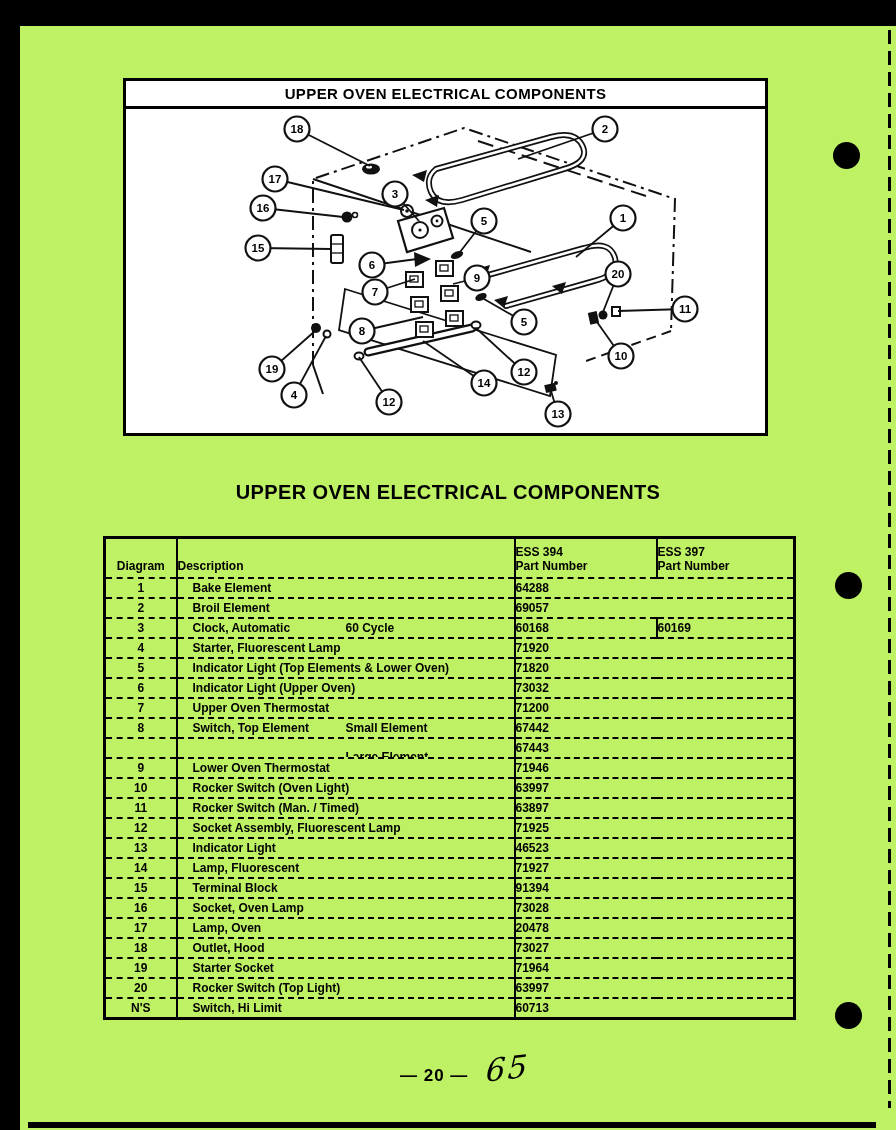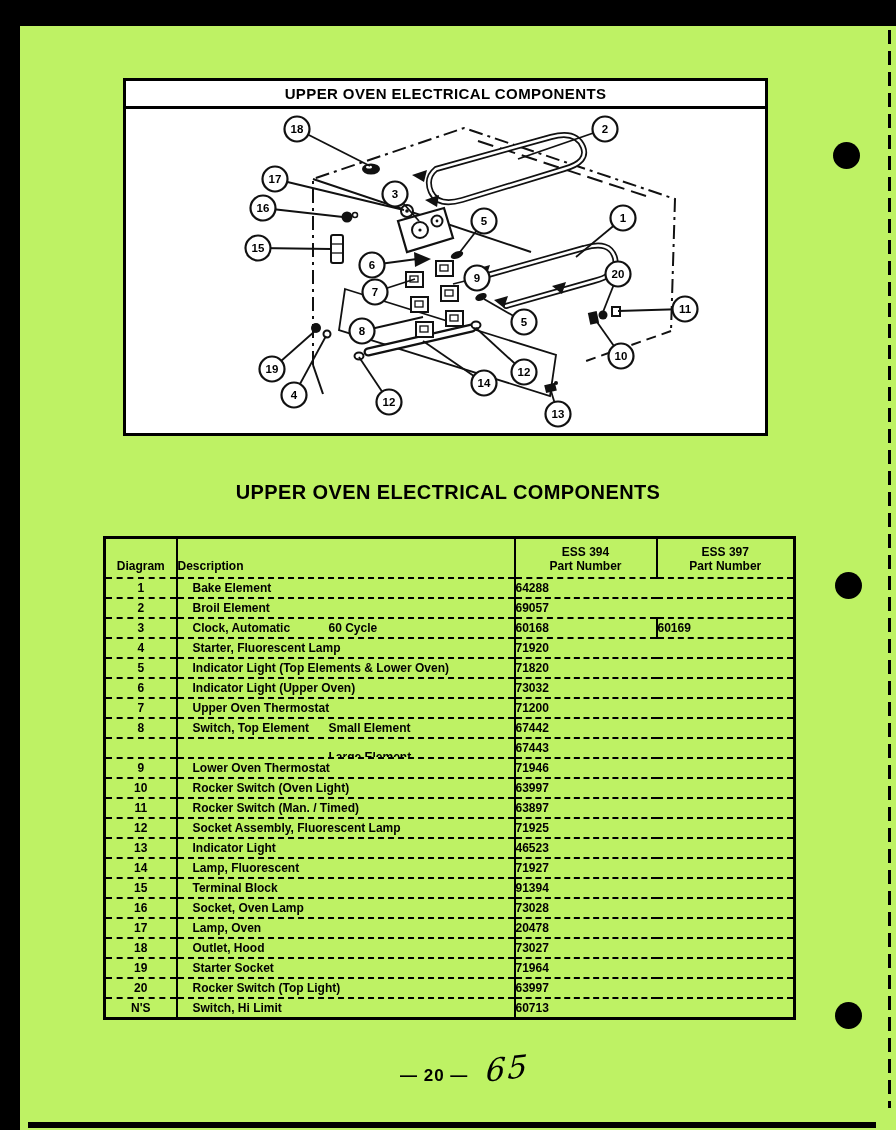--- a/index.html
+++ b/index.html
@@ -35,22 +35,22 @@
   .parts { position:absolute; left:103px; top:536px; width:690px; border-collapse:collapse;
            table-layout:fixed; border:3px solid #000; }
   .parts th, .parts td { font-weight:bold; font-size:12px; padding:0; overflow:hidden; white-space:nowrap; }
   .parts thead th { height:34px; vertical-align:bottom; padding-bottom:4px; border-bottom:2px dashed #000; }
   .parts tbody td { height:18px; line-height:18px; border-top:2px dashed #000; }
   .parts tbody tr:first-child td { border-top:none; }
   .th-diag, .c-diag { text-align:center; border-right:2px solid #000; }
   .th-desc, .c-desc { text-align:left; border-right:2px solid #000; }
   .th-desc { padding-left:7px; }
   .c-desc .desc-wrap { position:relative; padding-left:15px; }
-  .c-desc .sub { position:absolute; left:151px; top:0; }
-  .th-part { text-align:center; line-height:14px; }
+  .c-desc .sub { position:absolute; left:168px; top:0; }
+  .th-part { text-align:left; line-height:14px; }
   .th-394 { border-right:2px solid #000; }
   .c-part { text-align:left; }
   .c-394 { border-right:2px solid #000000; }
 
   
   .page-num { position:absolute; left:400px; top:1066px; font-weight:bold; font-size:17px; letter-spacing:1px; }
   .scrawl { position:absolute; left:486px; top:1050px; font-family:"DejaVu Serif",serif; font-style:italic;
             font-size:31px; transform:rotate(-7deg) skewX(-10deg); letter-spacing:2px; }
 </style>
 </head>

